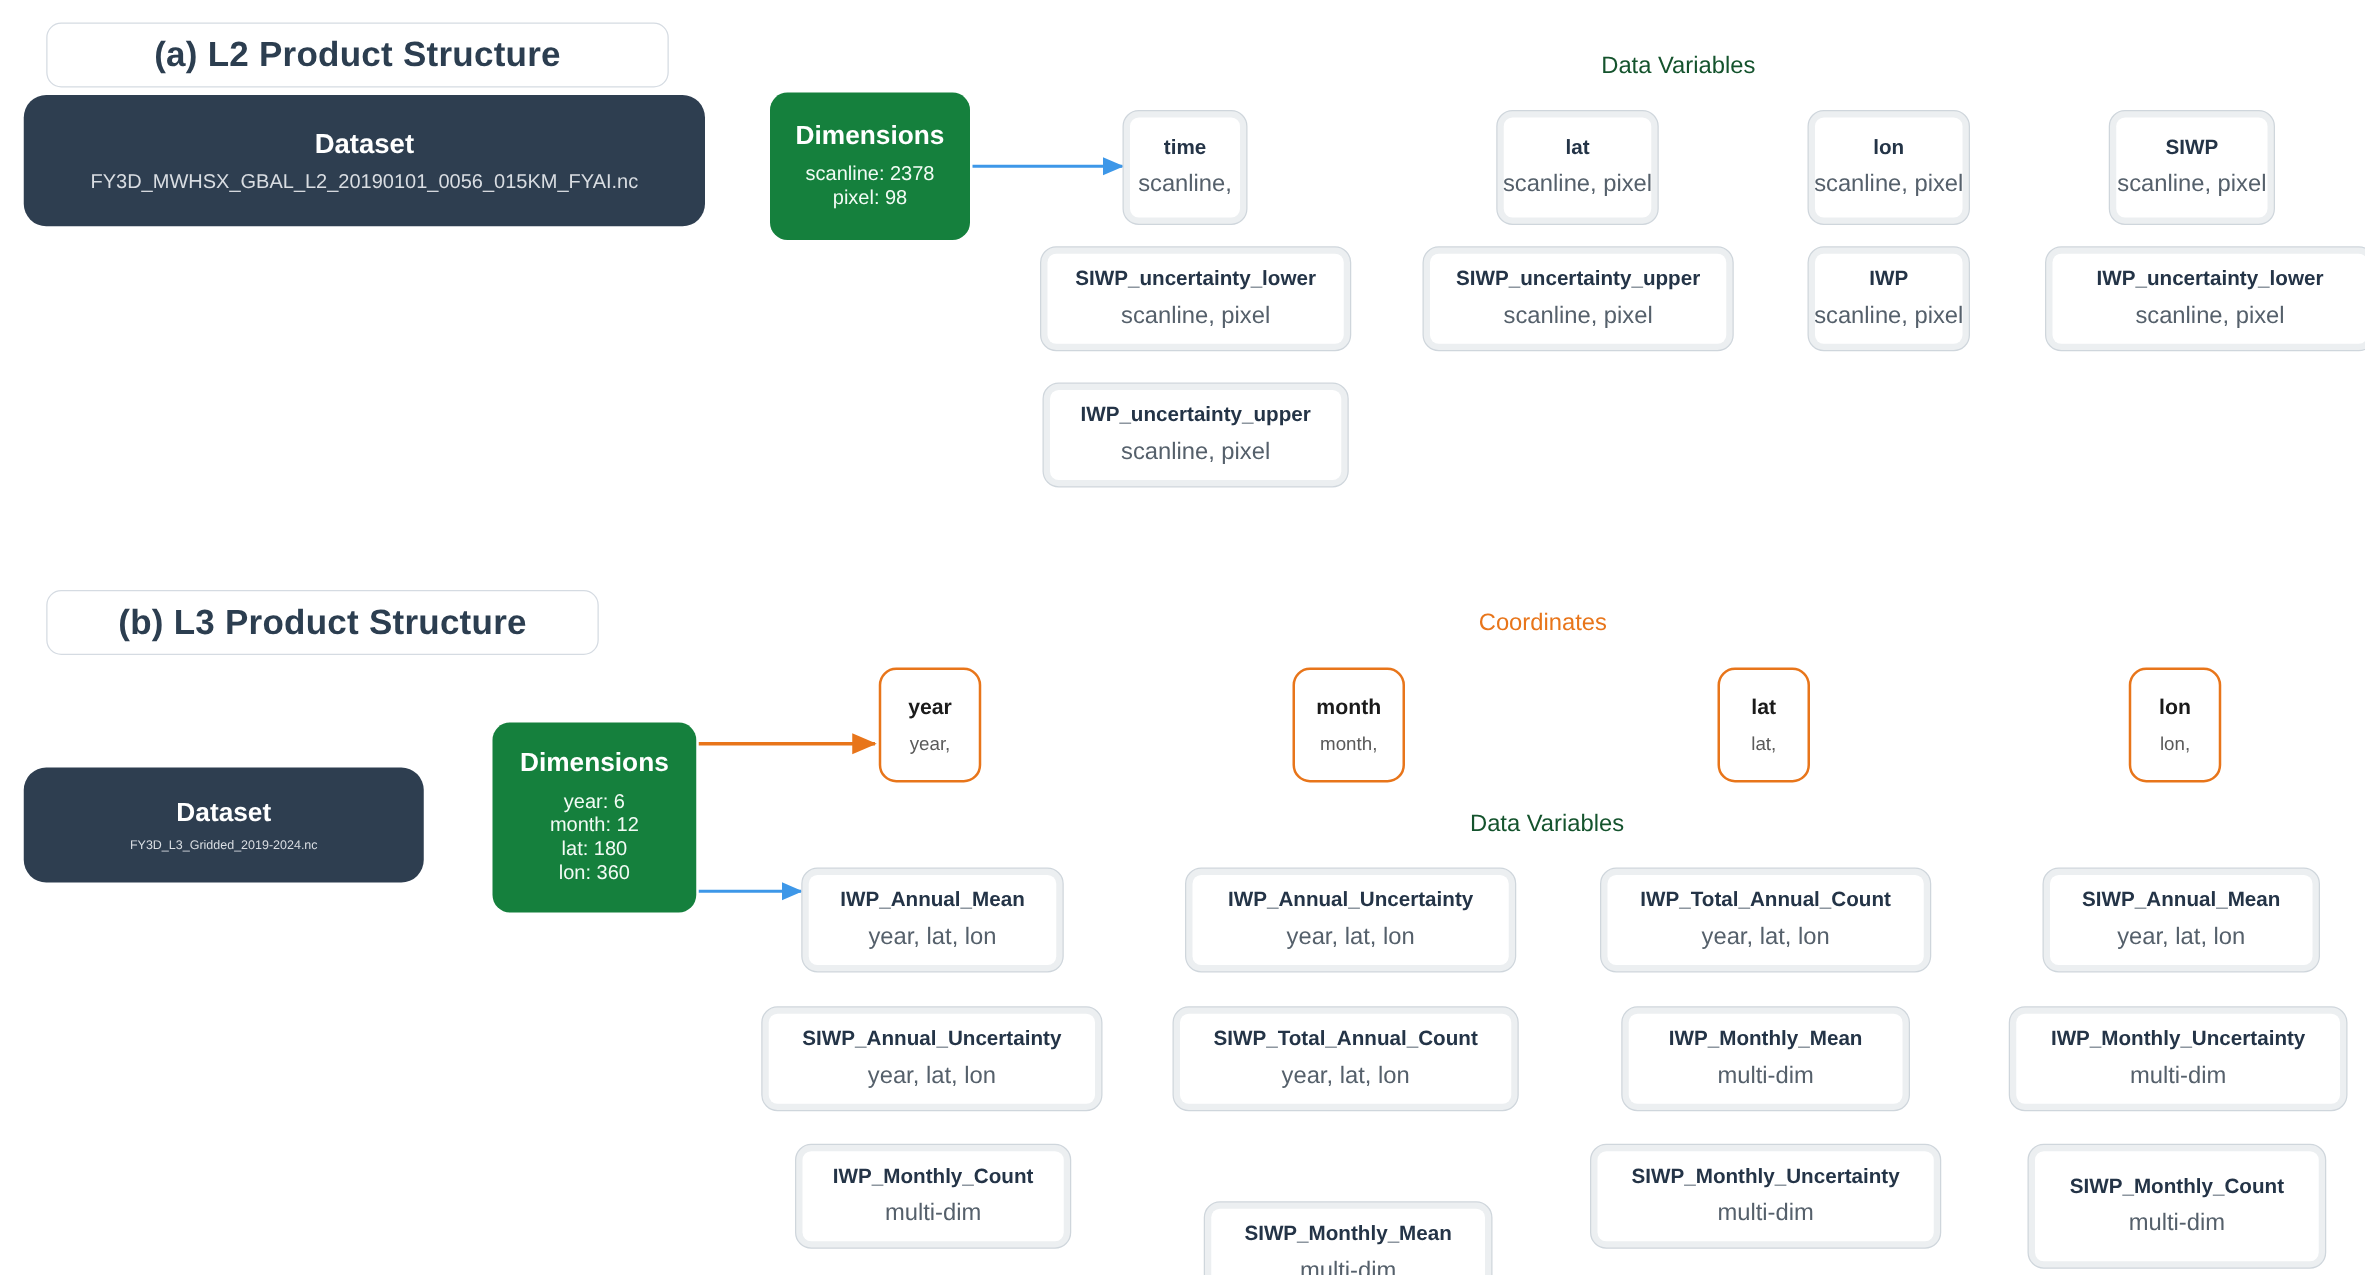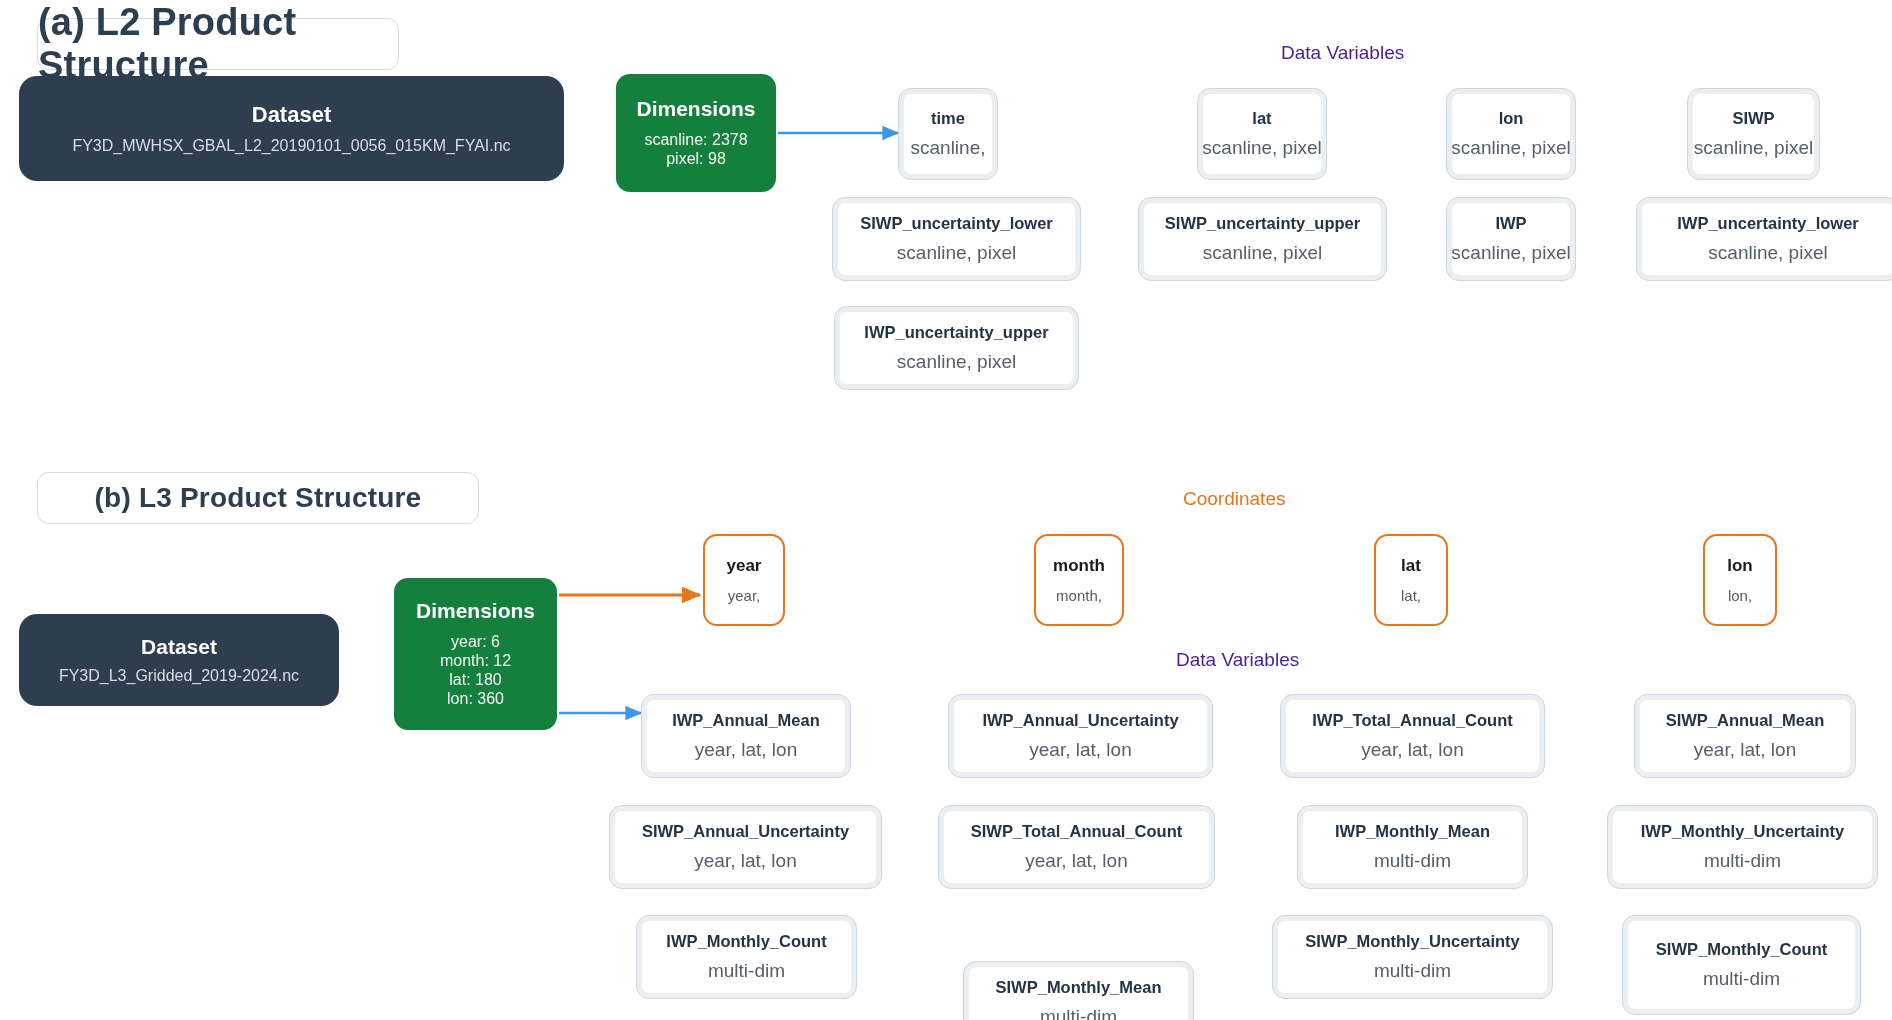--- a/index.html
+++ b/index.html
@@ -28,22 +28,22 @@
     border-radius: 12px;
     color: #2c3e50;
     font-weight: bold;
     display: flex;
     align-items: center;
     justify-content: center;
     box-sizing: border-box;
     letter-spacing: 0.2px;
   }
   #title-a {
-    left: 37px; top: 18px; width: 362px; height: 52px;
-    font-size: 38px;
+    left: 37px; top: 18px; width: 498px; height: 52px;
+    font-size: 28px;
   }
   #title-b {
     left: 37px; top: 472px; width: 442px; height: 52px;
     font-size: 28px;
   }
   
   .dataset-box {
     position: absolute;
     background: #2e3e50;
     border-radius: 18px;
@@ -61,21 +61,21 @@
     font-weight: bold;
     color: #ffffff;
     margin-bottom: 9px;
   }
   .dataset-file {
     font-size: 16px;
     color: #d9dde2;
     font-weight: normal;
   }
   #dataset-l3 .dataset-title { font-size: 21px; margin-bottom: 8px; }
-  #dataset-l3 .dataset-file { font-size: 16px; }
+  #dataset-l3 .dataset-file { font-size: 10px; }
 
   
   .dim-box {
     position: absolute;
     background: #15803d;
     border-radius: 14px;
     box-sizing: border-box;
     display: flex;
     flex-direction: column;
     align-items: center;
@@ -152,21 +152,21 @@
     font-size: 15px;
     color: #5a5a5a;
   }
 
   
   .group-label {
     position: absolute;
     font-size: 19px;
     white-space: nowrap;
   }
-  .label-blue { color: #4c1d95; }
+  .label-blue { color: #14532d; }
   .label-orange { color: #e8751a; }
 
   svg.arrows {
     position: absolute;
     left: 0; top: 0;
     width: 1892px;
     height: 1020px;
     pointer-events: none;
   }
 </style>

